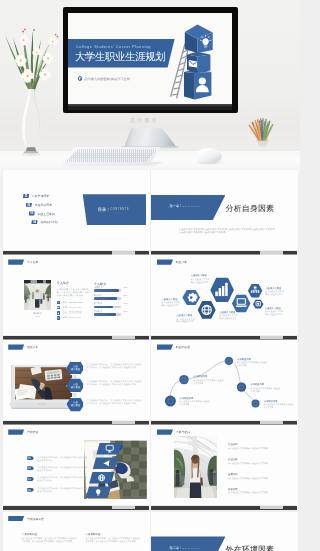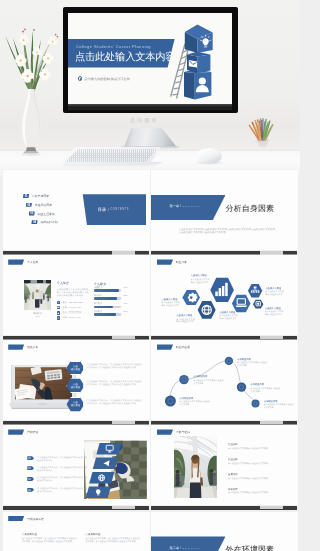--- a/index.html
+++ b/index.html
@@ -173,21 +173,21 @@
 
   <div class="hero">
     <div class="desk"></div>
     <div class="deskline"></div>
 
     <div class="mon">
       <div class="mon-screen">
         <div class="ts">
           <div class="ts-band"></div>
           <div class="ts-en">College Students' Career  Planning</div>
-          <div class="ts-cn">点击此处输入文本内容</div>
+          <div class="ts-cn">大学生职业生涯规划</div>
           <div class="ts-dot"></div>
           <div class="ts-sub">点此输入你的副标题或公司名称</div>
 
           <svg class="boxes" viewBox="0 0 68 82">
 
             <g stroke="#959aa0" stroke-width="1.35" fill="none" stroke-linecap="butt">
               <line x1="26.4" y1="17.8" x2="12.6" y2="76.4"></line>
               <line x1="21.0" y1="21.8" x2="6.6" y2="74.6"></line>
               <g stroke-width="1.2">
                 <line x1="20.3" y1="24.8" x2="25.7" y2="21.0"></line>

